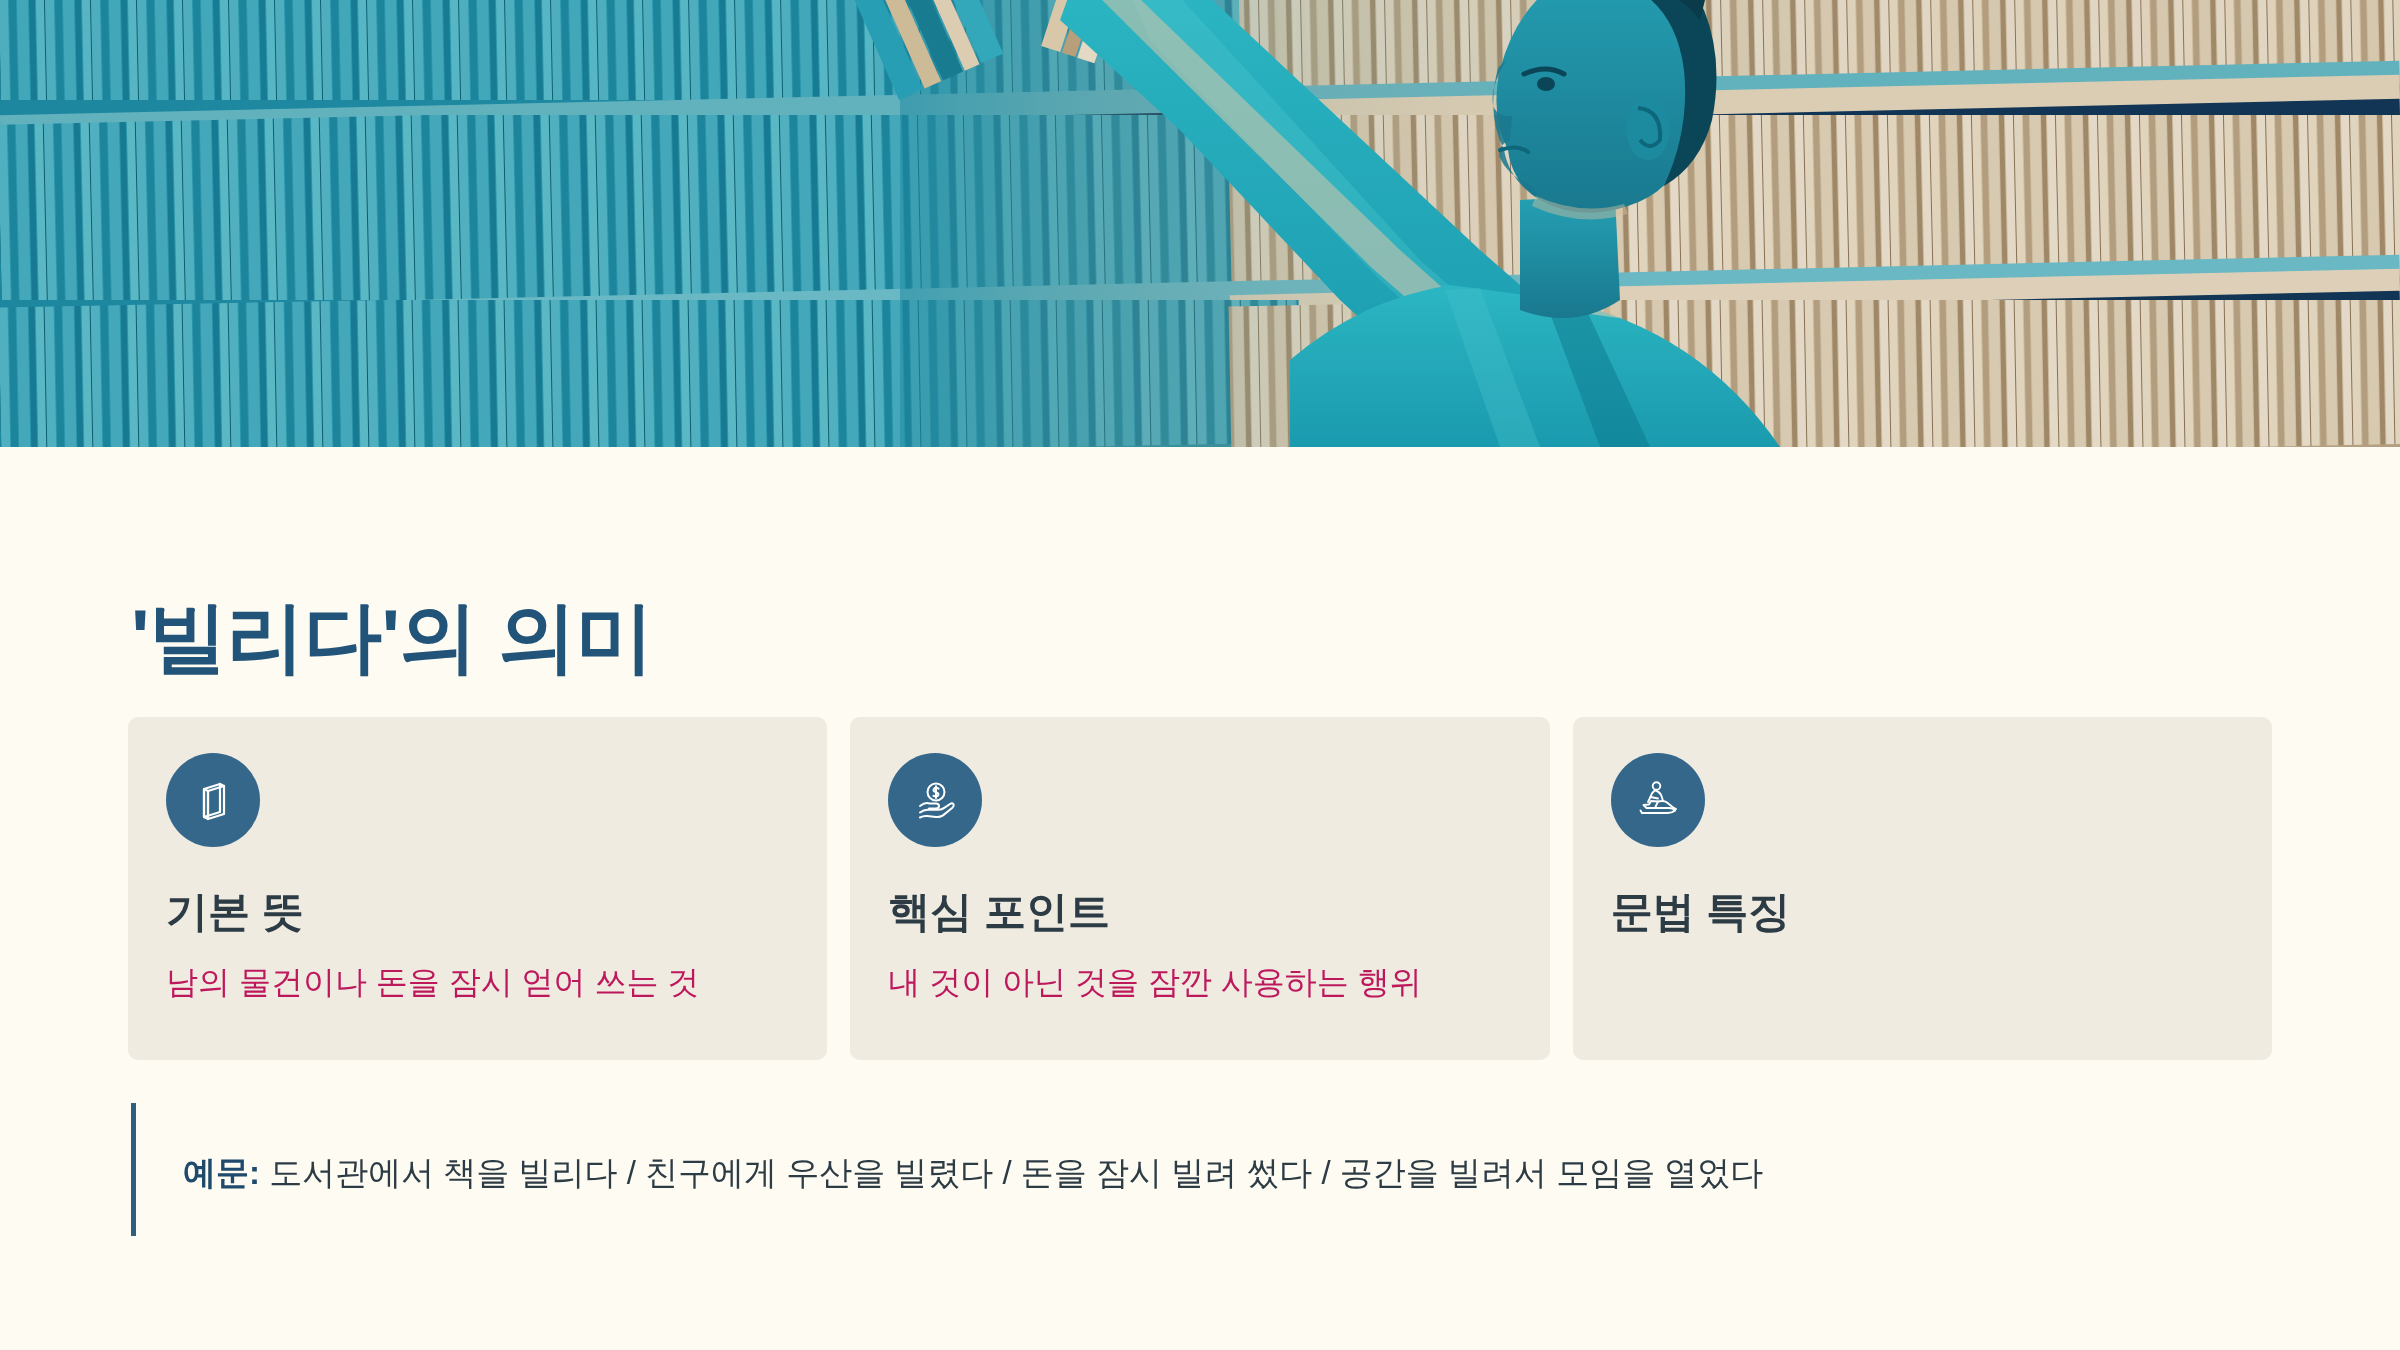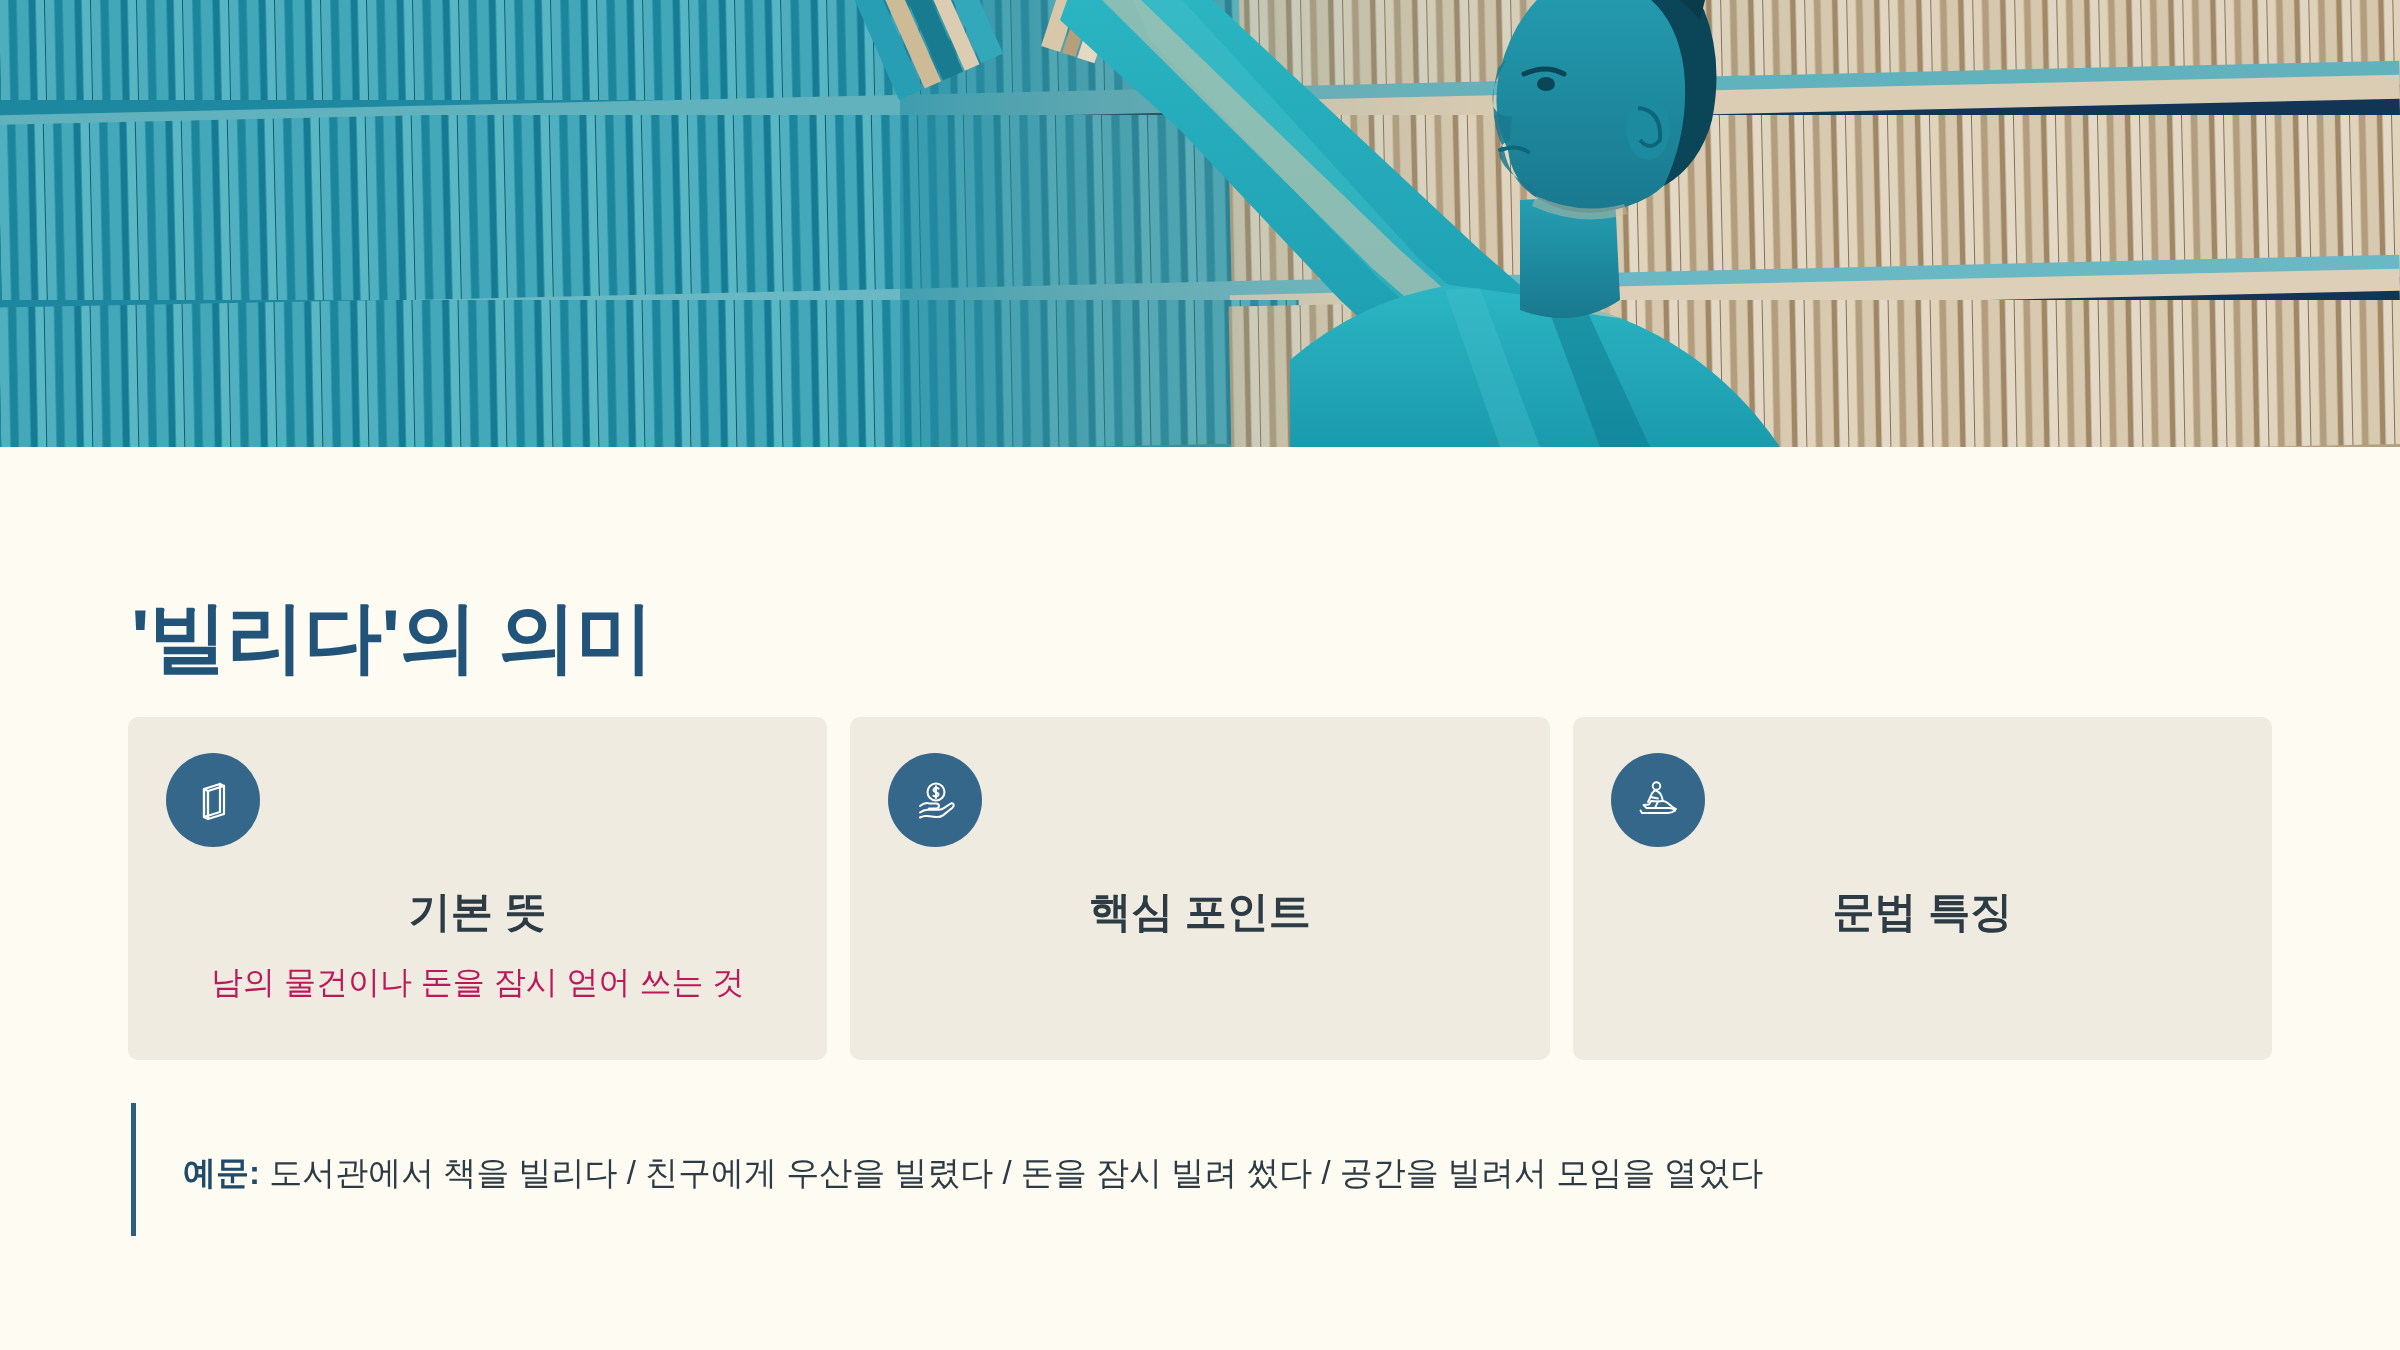--- a/index.html
+++ b/index.html
@@ -24,21 +24,20 @@
     background: #2B7E94;
   }
   .hero svg { display: block; width: 2400px; height: 447px; }
 
   
   .content {
     position: relative;
     width: 2400px;
     height: 903px;
     background: #FDFBF2;
-    text-align: center;
   }
 
   .page-title {
     position: absolute;
     left: 131px;
     top: 99px;
     font-size: 78px;
     font-weight: 700;
     letter-spacing: -0.5px;
     color: #22547A;
@@ -296,20 +295,21 @@
       <div class="card-icon">
         <svg width="48" height="48" viewBox="0 0 48 48" fill="none" stroke="#FFFFFF" stroke-width="2" stroke-linecap="round" stroke-linejoin="round">
           <circle cx="25" cy="16" r="8.5"></circle>
           <path d="M27.6 12.6 Q25 11 23.2 12.6 Q21.6 14.3 23.6 15.6 L26.4 16.8 Q28.4 18.1 26.8 19.7 Q25 21.4 22.4 19.7"></path>
           <path d="M25 10.2 L25 22"></path>
           <path d="M9 30 Q14 26 18.5 27.5 L25 27.5 Q28 27.5 28 30 Q28 32.4 25 32.4 L18 32.4"></path>
           <path d="M9 36.5 Q13 33.5 17 33.8 L27 33.8 Q31 33.8 34 31.4 L39 28 Q41.5 26.5 42.6 28.4 Q43.4 30 41.4 31.8 L32 39.4 Q29 41.4 25 41 L16 40 Q12.5 39.6 9 41.5"></path>
         </svg>
       </div>
       <div class="card-title">핵심 포인트</div>
+      <div class="card-desc">내 것이 아닌 것을 잠깐 사용하는 행위</div>
     </div>
 
     <div class="card">
       <div class="card-icon">
         <svg width="48" height="48" viewBox="0 0 48 48" fill="none" stroke="#FFFFFF" stroke-width="1.9" stroke-linecap="round" stroke-linejoin="round">
           <circle cx="22.5" cy="10" r="3.8"></circle>
           <path d="M21 14 Q17.5 17 16.5 21 L14 26"></path>
           <path d="M21.5 14.5 Q26 16 27.5 20 L29 25"></path>
           <path d="M16.5 21 L24 22.5"></path>
           <path d="M24 25.5 Q30 24 33 26.5 L38.5 31 L42 33"></path>

